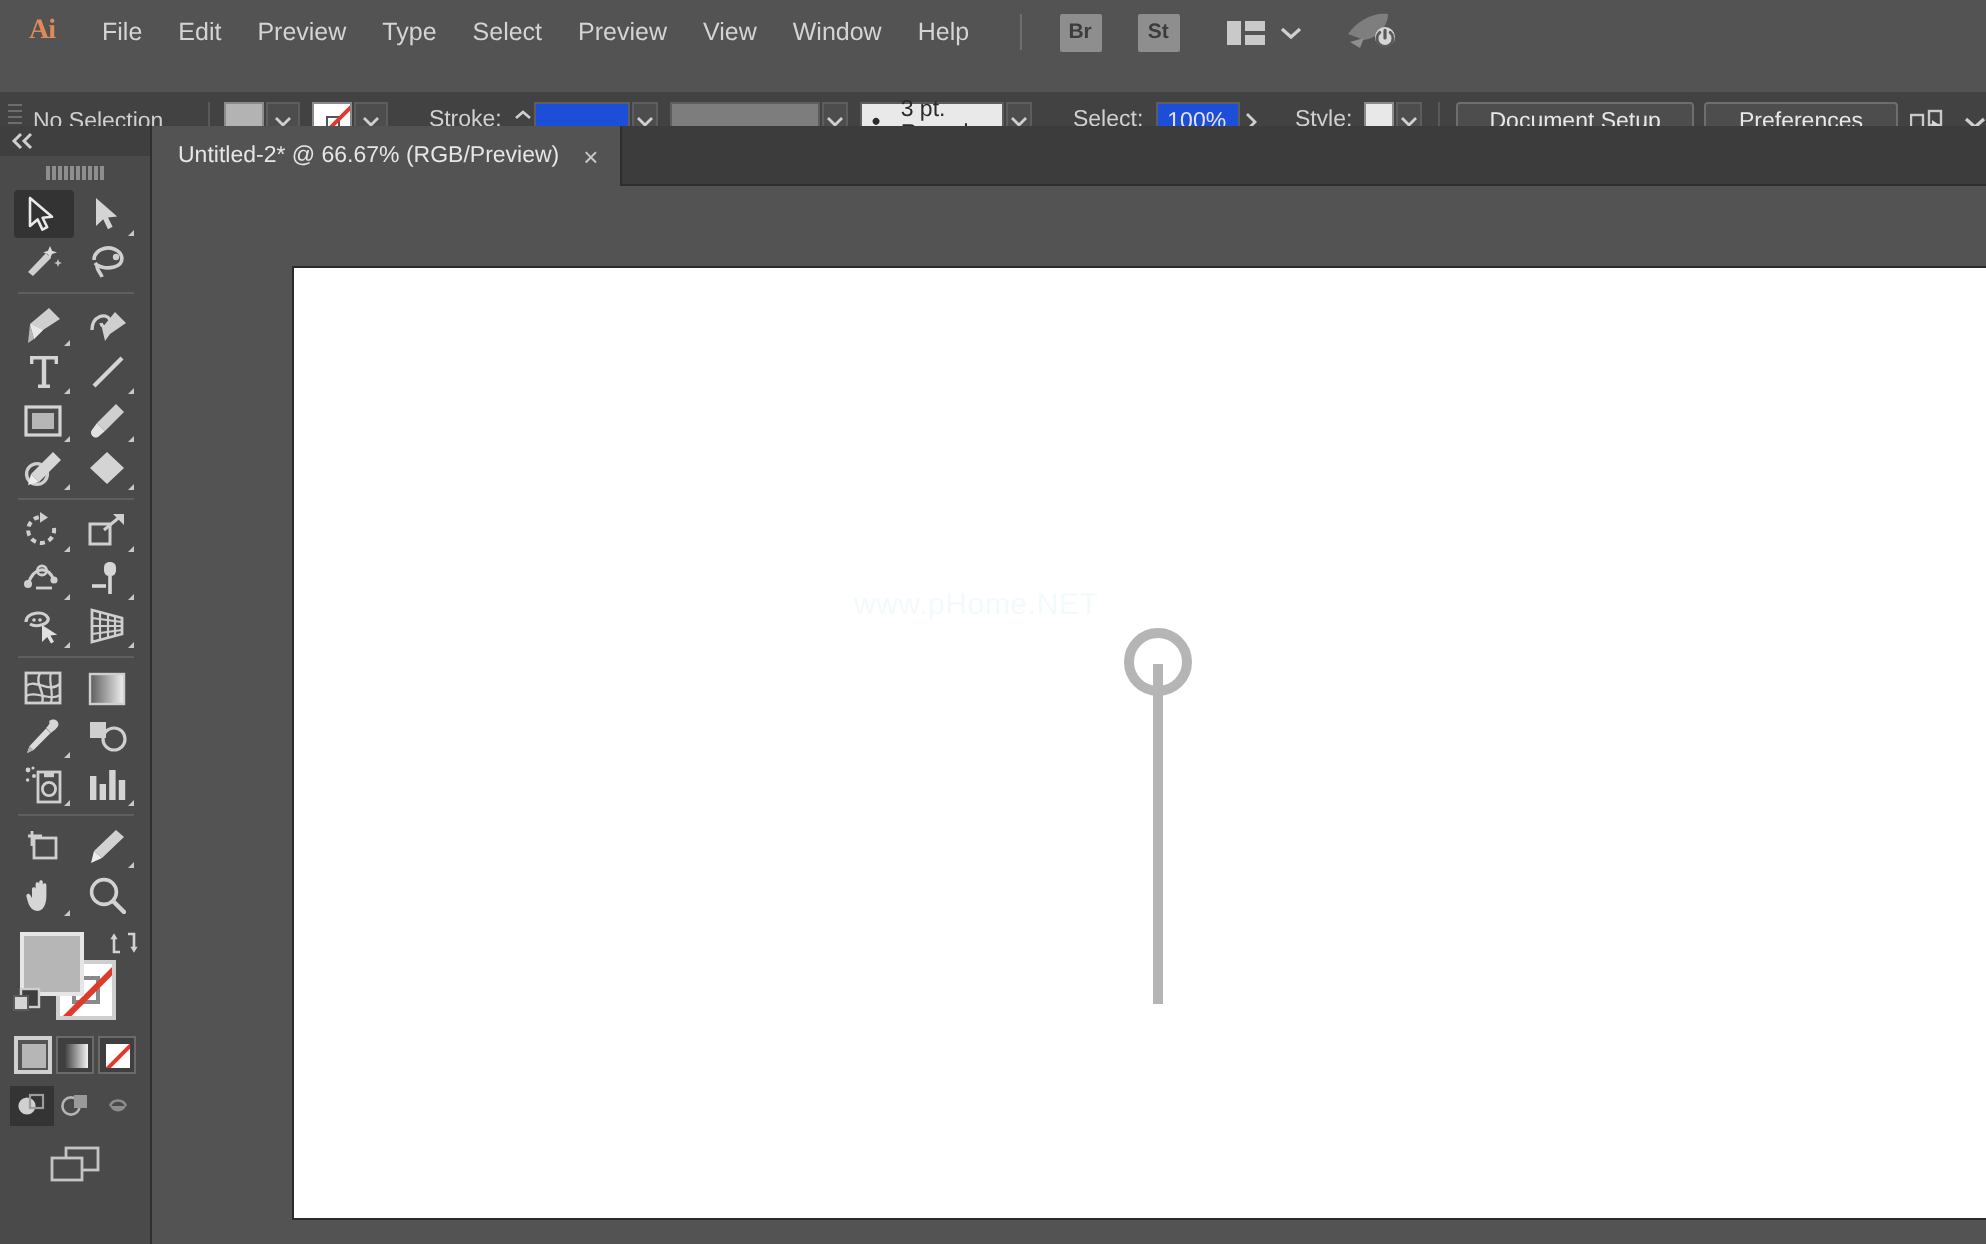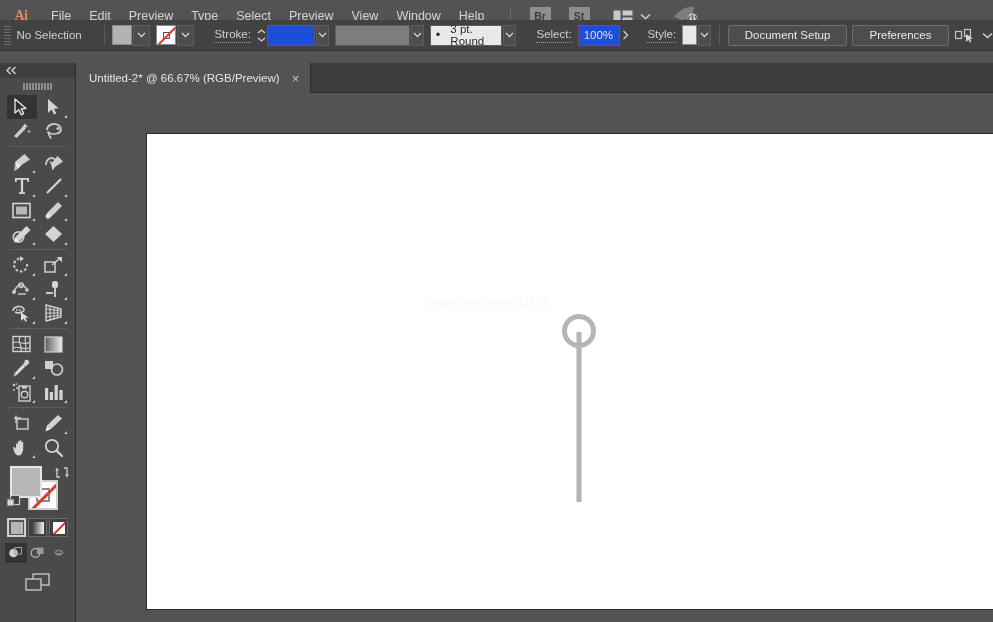--- a/index.html
+++ b/index.html
@@ -41,21 +41,21 @@
     border-radius: 1px;
   }
   #workspace-switch {
     display: flex; align-items: center; gap: 7px; margin-left: 10px; padding: 2px 4px;
   }
   #ws-icon { display:block; }
   #rocket-wrap { margin-left: 18px; display:flex; align-items:center; }
 
   
   #controlbar {
-    position: absolute; left: 0; top: 20px; width: 993px; height: 31px;
+    position: absolute; left: 0; top: 46px; width: 993px; height: 31px;
     background: #424242;
     border-bottom: 1px solid #333;
     display: flex; align-items: center;
   }
   .grip {
     width: 9px; height: 21px; margin: 0 6px 0 4px;
     display: flex; flex-direction: column; justify-content: center; gap: 2px;
   }
   .grip i { display:block; height: 1px; background: #6d6d6d; }
   #no-selection {

